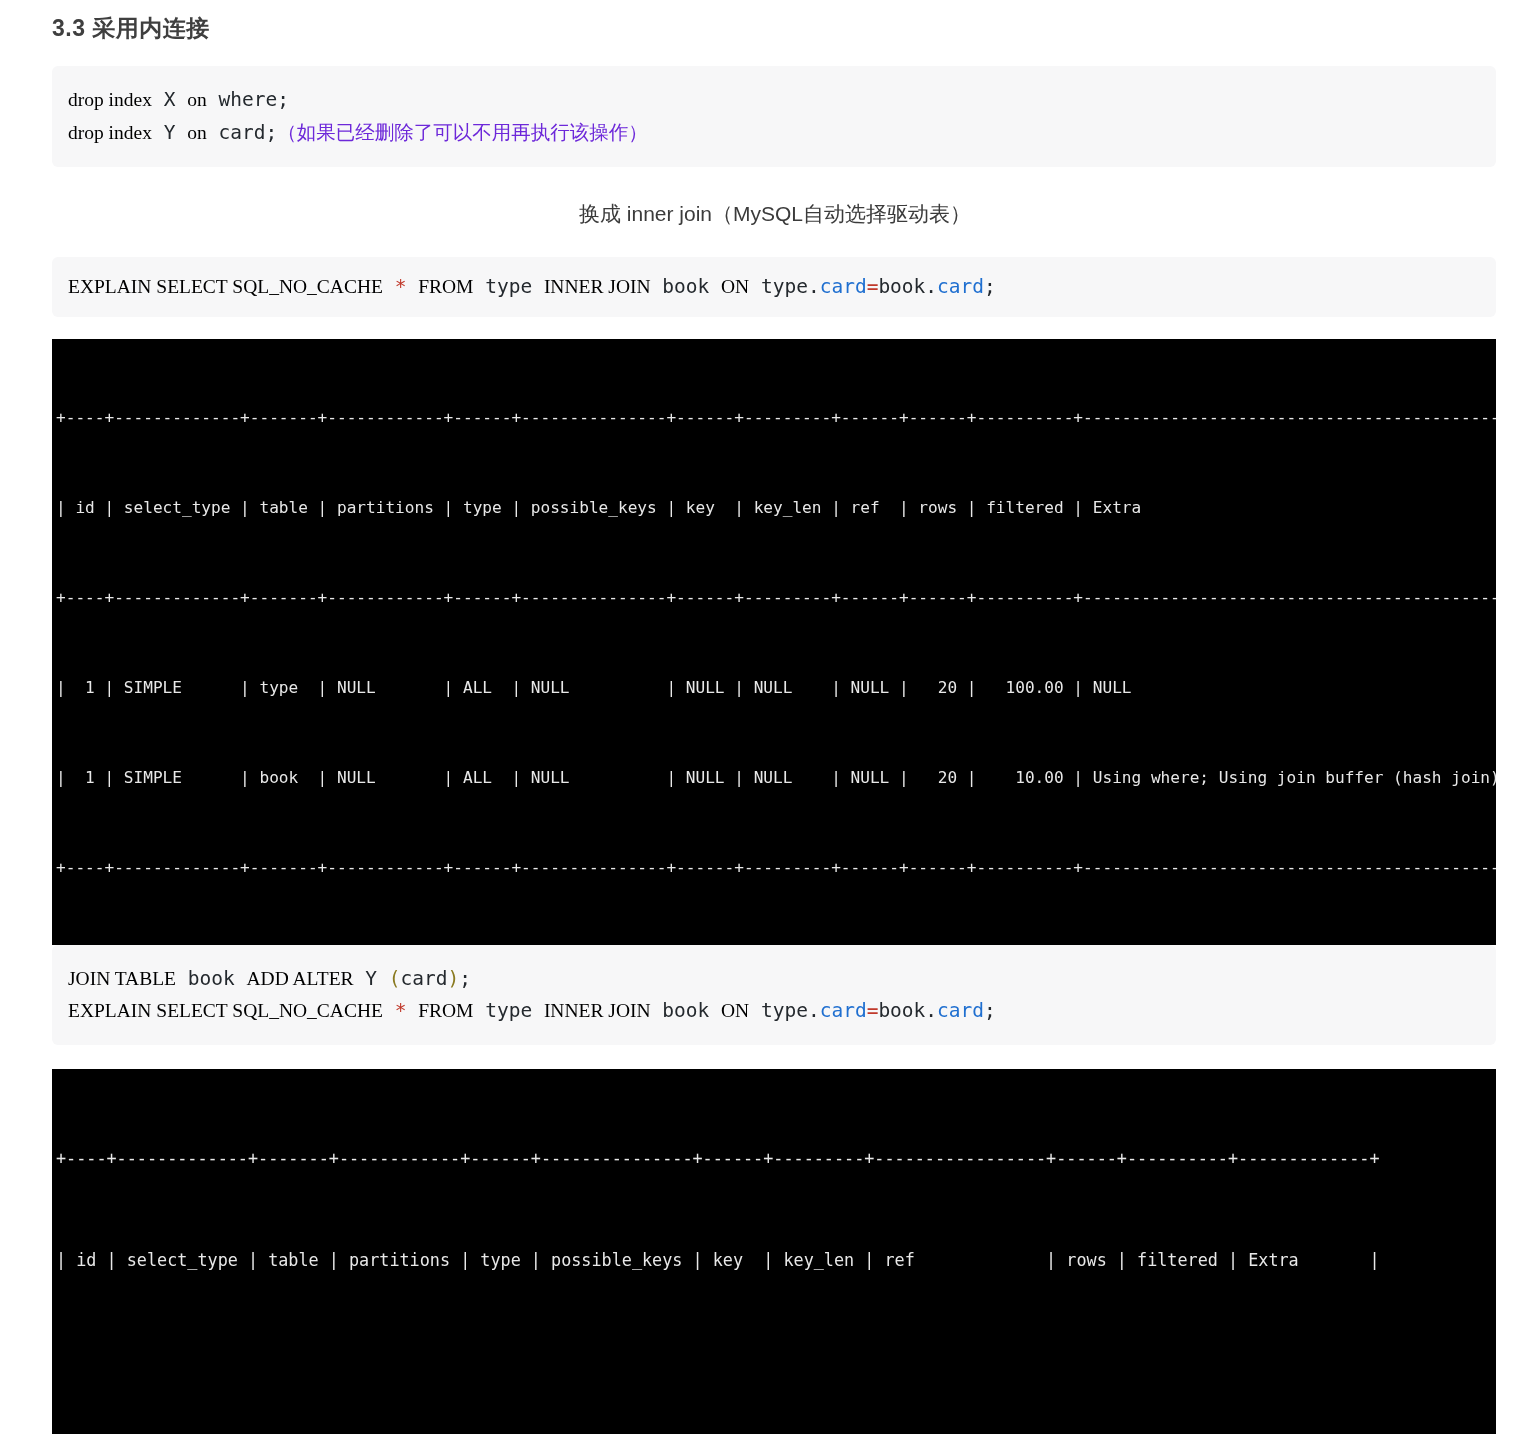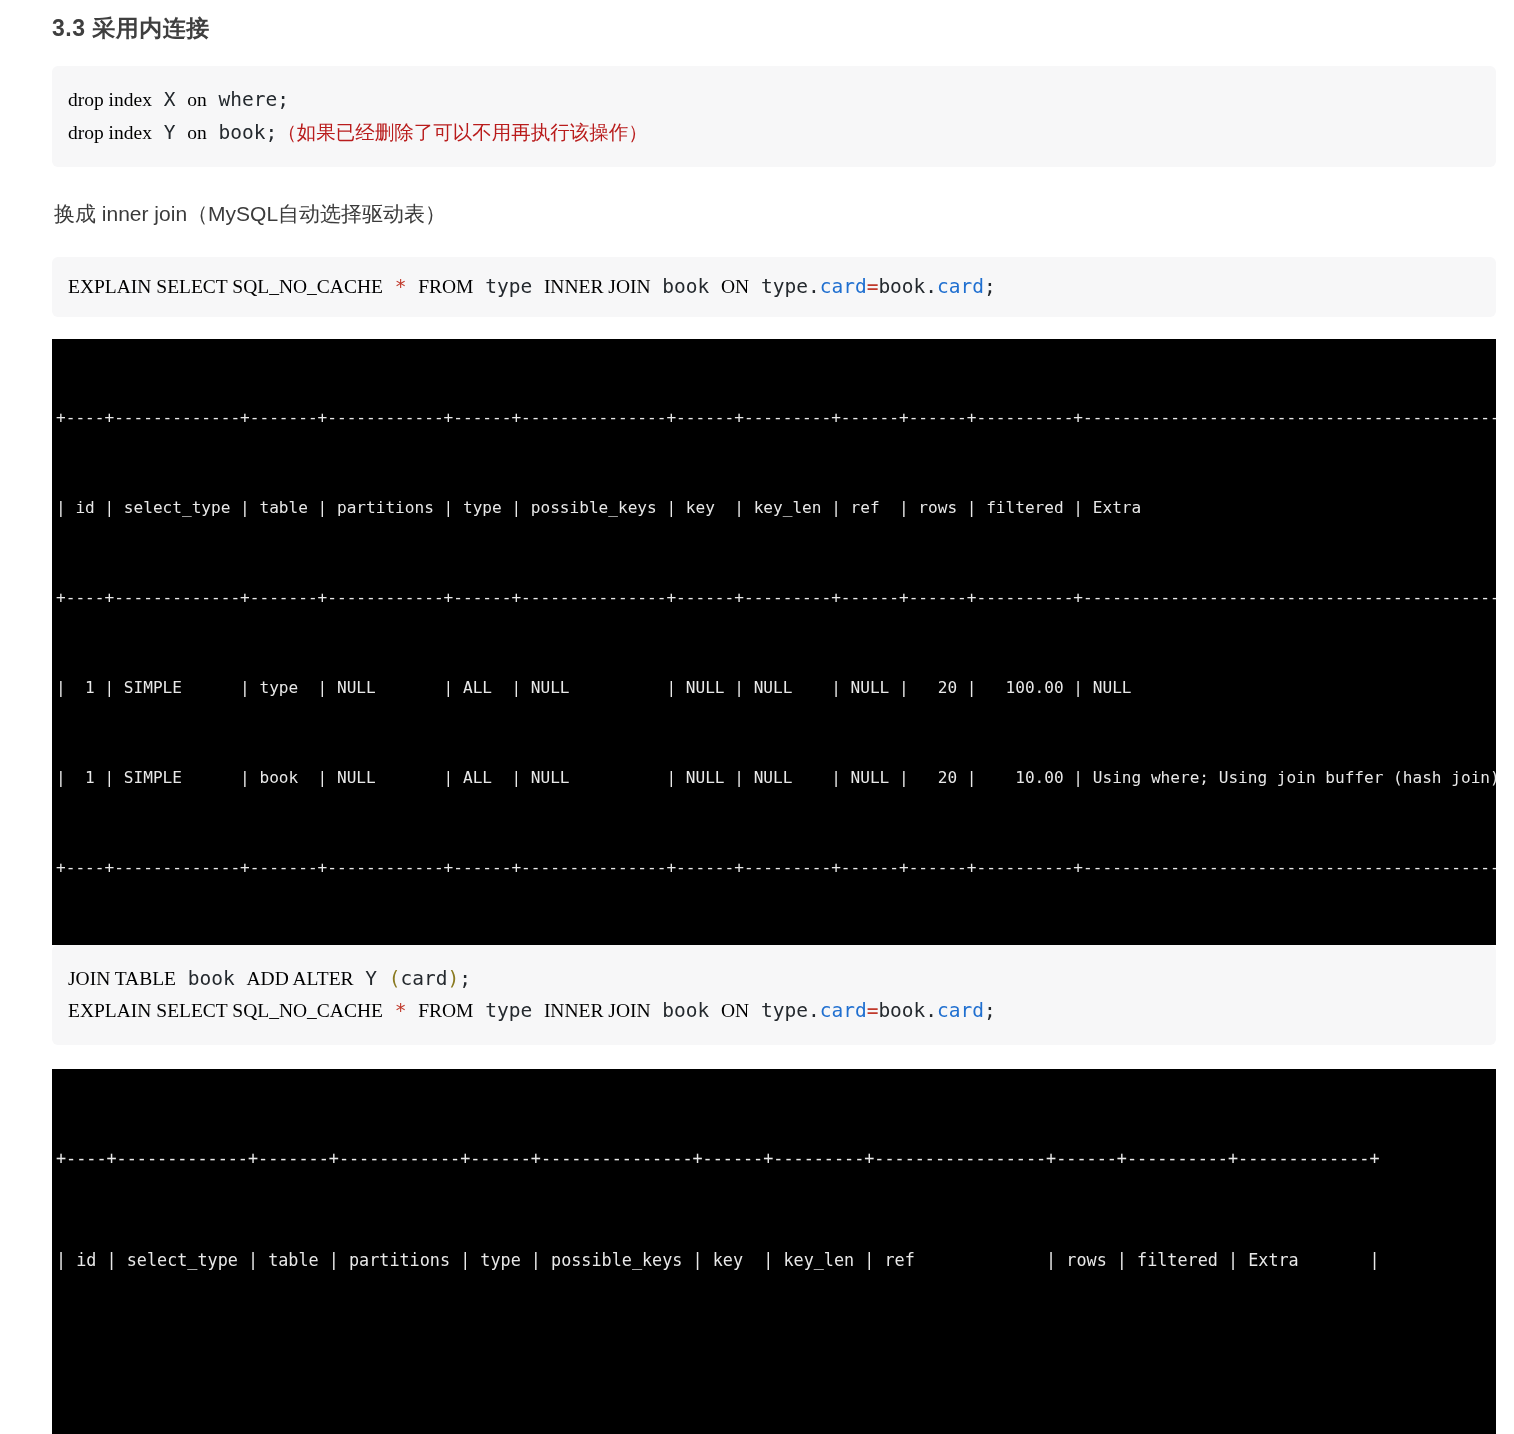--- a/index.html
+++ b/index.html
@@ -57,21 +57,21 @@
     white-space: pre;
     overflow: hidden;
   }
   .code-line { white-space: pre; }
   .kw   { color: #000000; font-family: Liberation Serif, serif; }
   .id   { color: #24292e; }
   .fld  { color: #1f6fd0; }
   .op   { color: #c0392b; }
   .paren{ color: #8a7a20; }
   .star { color: #c0392b; }
-  .cmt  { color: #b91c1c; font-family: "Liberation Sans","DejaVu Sans",sans-serif; }
+  .cmt  { color: #6d28d9; font-family: "Liberation Sans","DejaVu Sans",sans-serif; }
 
   
   .term {
     background: #000000;
     color: #e8e8e8;
     font-family: "DejaVu Sans Mono", "Liberation Mono", monospace;
     white-space: pre;
     overflow: hidden;
     box-sizing: border-box;
     padding: 4px 0 2px 4px;
@@ -82,23 +82,23 @@
   .term-2 { font-size: 16.8px; line-height: 34px; }
 </style>
 </head>
 <body>
 
 <div class="page">
 
   <h2 class="h2">3.3 采用内连接</h2>
 
   <div class="code-block" style="margin-top:16px;"><span class="code-line"><span class="kw">drop index</span><span class="id"> X </span><span class="kw">on</span><span class="id"> where;</span></span>
-<span class="code-line"><span class="kw">drop index</span><span class="id"> Y </span><span class="kw">on</span><span class="id"> book;</span><span class="cmt">（如果已经删除了可以不用再执行该操作）</span></span></div>
+<span class="code-line"><span class="kw">drop index</span><span class="id"> Y </span><span class="kw">on</span><span class="id"> card;</span><span class="cmt">（如果已经删除了可以不用再执行该操作）</span></span></div>
 
-  <p class="para" style="margin:30px 0 26px 2px;">换成 inner join（MySQL自动选择驱动表）</p>
+  <p class="para" style="margin:30px 0 26px 2px;text-align:center;">换成 inner join（MySQL自动选择驱动表）</p>
 
   <div class="code-block" style="padding-top:14px;padding-bottom:14px;"><span class="code-line"><span class="kw">EXPLAIN SELECT SQL_NO_CACHE</span><span class="star"> * </span><span class="kw">FROM</span><span class="id"> type </span><span class="kw">INNER JOIN</span><span class="id"> book </span><span class="kw">ON</span><span class="id"> type.</span><span class="fld">card</span><span class="op">=</span><span class="id">book.</span><span class="fld">card</span><span class="id">;</span></span></div>
 
   <div class="term term-1" style="margin-top:22px;">
     <span class="tline">+----+-------------+-------+------------+------+---------------+------+---------+------+------+----------+----------------------------------------------------+</span>
     <span class="tline">| id | select_type | table | partitions | type | possible_keys | key  | key_len | ref  | rows | filtered | Extra                                              |</span>
     <span class="tline">+----+-------------+-------+------------+------+---------------+------+---------+------+------+----------+----------------------------------------------------+</span>
     <span class="tline">|  1 | SIMPLE      | type  | NULL       | ALL  | NULL          | NULL | NULL    | NULL |   20 |   100.00 | NULL                                               |</span>
     <span class="tline">|  1 | SIMPLE      | book  | NULL       | ALL  | NULL          | NULL | NULL    | NULL |   20 |    10.00 | Using where; Using join buffer (hash join)         |</span>
     <span class="tline">+----+-------------+-------+------------+------+---------------+------+---------+------+------+----------+----------------------------------------------------+</span>

